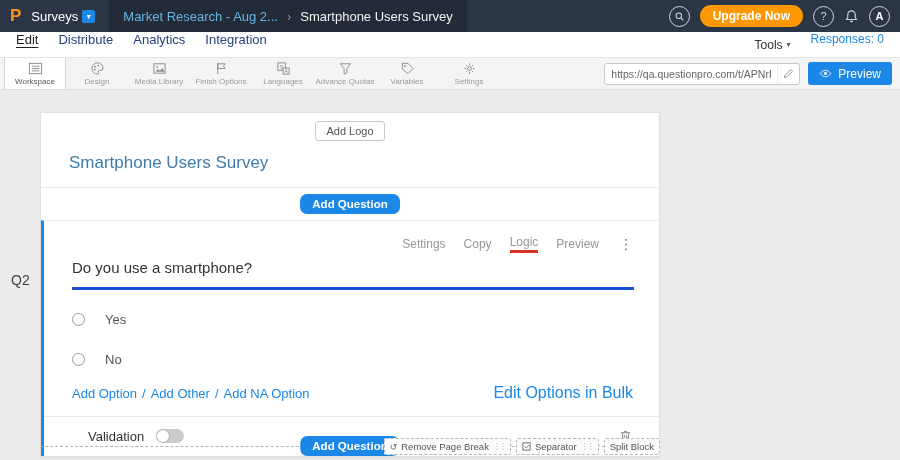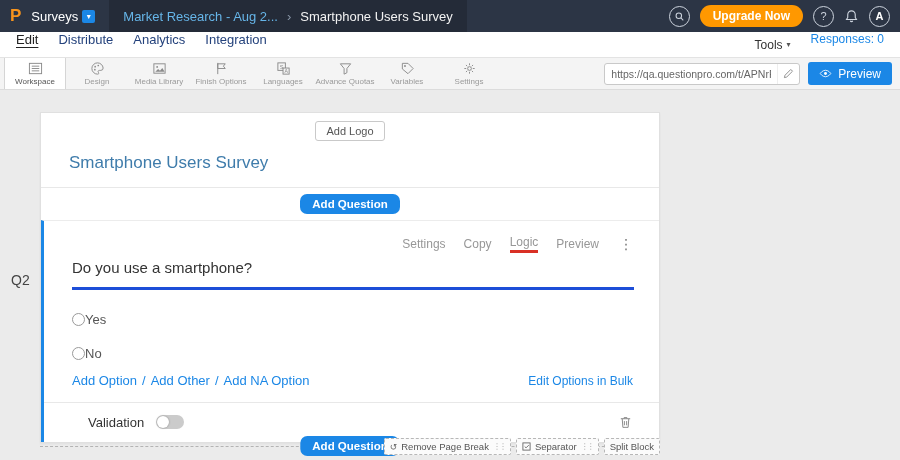--- a/index.html
+++ b/index.html
@@ -66,28 +66,28 @@
                       font-weight:bold; padding:4px 12px; cursor:pointer; }
 
   .question { border-top:1px solid #ececec; border-left:3px solid #1b87e6; }
   .q-actions { display:flex; justify-content:flex-end; align-items:center; gap:18px; padding:14px 26px 0;
                font-size:12px; }
   .q-actions a { color:#979797; cursor:pointer; text-decoration:none; }
   .q-actions a.logic { border-bottom:3px solid #d93025; padding-bottom:1px; }
   .kebab { font-size:14px; color:#777; cursor:pointer; margin-left:2px; }
   .q-text { margin:6px 28px 0; font-size:15px; color:#333; padding-bottom:11px; border-bottom:3px solid #1d4ed8;
             width:562px; cursor:text; }
-  .opt { display:flex; align-items:center; gap:0; margin:3px 28px; padding:8px 0; cursor:pointer; }
+  .opt { display:flex; align-items:center; gap:20px; margin:9px 28px; padding:8px 0; cursor:pointer; }
   .opt.first { margin-top:14px; }
   .radio { width:13px; height:13px; border:1px solid #9a9a9a; border-radius:50%; background:#fff; flex:none; }
   .opt-label { font-size:13px; color:#555; }
   .addlinks { display:flex; align-items:center; margin:4px 26px 0 28px; font-size:13px; }
   .addlinks a { color:#1b87e6; cursor:pointer; text-decoration:none; }
   .slash { color:#1b87e6; margin:0 5px; }
-  .bulk { font-size:12px; }
+  .bulk { font-size:16px; }
   .q-div { margin-top:14px; }
   .validation-row { display:flex; align-items:center; margin:0 26px 0 44px; padding:11px 0 12px; gap:12px; }
   .v-label { font-size:13px; color:#333; }
   .toggle { width:28px; height:14px; background:#cbcbcb; border-radius:7px; position:relative; cursor:pointer; flex:none; }
   .knob { position:absolute; left:1px; top:1px; width:12px; height:12px; background:#fff; border-radius:50%;
           box-shadow:0 0 2px rgba(0,0,0,0.35); }
   .trash { display:flex; align-items:center; cursor:pointer; }
 
   
   .page-footer { position:absolute; left:40px; top:348px; width:620px; height:20px; }

